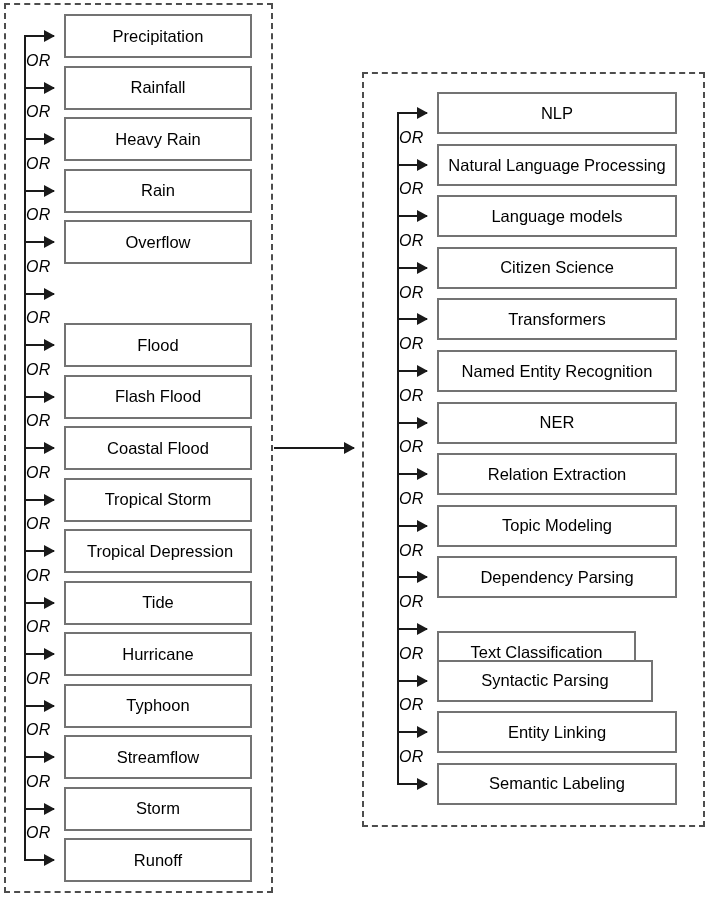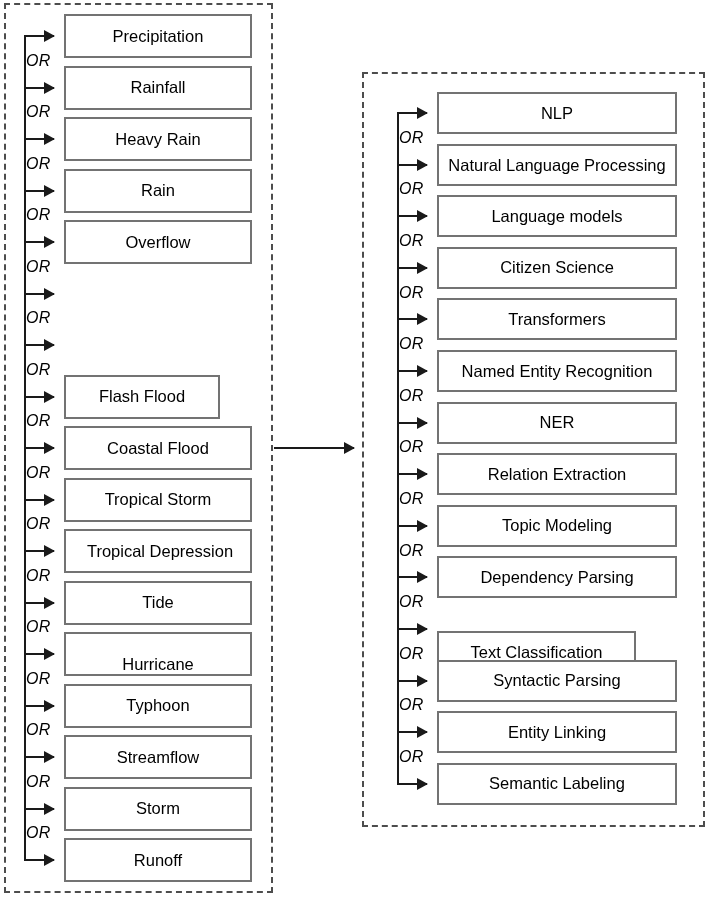--- a/index.html
+++ b/index.html
@@ -150,23 +150,26 @@
       </div>
       <div class="or-label" style="left: 20px; top: 202.25px;">OR</div>
       <div class="arrow" style="left: 18px; top: 236px; width: 30px;"></div>
       <div class="term-box" style="left: 58px; top: 215px; width: 188px; height: 44px;">
         <span>Overflow</span>
       </div>
       <div class="or-label" style="left: 20px; top: 253.75px;">OR</div>
       <div class="arrow" style="left: 18px; top: 287.5px; width: 30px;"></div>
       <div class="or-label" style="left: 20px; top: 305.25px;">OR</div>
       <div class="arrow" style="left: 18px; top: 339px; width: 30px;"></div>
+      <div class="term-box" style="left: 58px; top: 318px; width: 188px; height: 44px;">
+        <span>Flood</span>
+      </div>
       <div class="or-label" style="left: 20px; top: 356.75px;">OR</div>
       <div class="arrow" style="left: 18px; top: 390.5px; width: 30px;"></div>
-      <div class="term-box" style="left: 58px; top: 369.5px; width: 156px; height: 44px;">
+      <div class="term-box" style="left: 58px; top: 369.5px; width: 188px; height: 44px;">
         <span>Flash Flood</span>
       </div>
       <div class="or-label" style="left: 20px; top: 408.25px;">OR</div>
       <div class="arrow" style="left: 18px; top: 442px; width: 30px;"></div>
       <div class="term-box" style="left: 58px; top: 421px; width: 188px; height: 44px;">
         <span>Coastal Flood</span>
       </div>
       <div class="or-label" style="left: 20px; top: 459.75px;">OR</div>
       <div class="arrow" style="left: 18px; top: 493.5px; width: 30px;"></div>
       <div class="term-box" style="left: 58px; top: 472.5px; width: 188px; height: 44px;">
@@ -177,21 +180,21 @@
       <div class="term-box" style="left: 58px; top: 524px; width: 188px; height: 44px; padding-left: 8px;">
         <span>Tropical Depression</span>
       </div>
       <div class="or-label" style="left: 20px; top: 562.75px;">OR</div>
       <div class="arrow" style="left: 18px; top: 596.5px; width: 30px;"></div>
       <div class="term-box" style="left: 58px; top: 575.5px; width: 188px; height: 44px;">
         <span>Tide</span>
       </div>
       <div class="or-label" style="left: 20px; top: 614.25px;">OR</div>
       <div class="arrow" style="left: 18px; top: 648px; width: 30px;"></div>
-      <div class="term-box" style="left: 58px; top: 627px; width: 188px; height: 44px; align-items: flex-end;">
+      <div class="term-box" style="left: 58px; top: 627px; width: 188px; height: 44px;">
         <span>Hurricane</span>
       </div>
       <div class="or-label" style="left: 20px; top: 665.75px;">OR</div>
       <div class="arrow" style="left: 18px; top: 699.5px; width: 30px;"></div>
       <div class="term-box" style="left: 58px; top: 678.5px; width: 188px; height: 44px; text-align: center;">
         <span>Typhoon</span>
       </div>
       <div class="or-label" style="left: 20px; top: 717.25px;">OR</div>
       <div class="arrow" style="left: 18px; top: 751px; width: 30px;"></div>
       <div class="term-box" style="left: 58px; top: 730px; width: 188px; height: 44px;">
@@ -262,21 +265,21 @@
       <div class="term-box" style="left: 73px; top: 482.4px; width: 240px; height: 42px;">
         <span>Dependency Parsing</span>
       </div>
       <div class="or-label" style="left: 35px; top: 520.2px;">OR</div>
       <div class="arrow" style="left: 33px; top: 554px; width: 30px;"></div>
       <div class="term-box" style="left: 73px; top: 557px; width: 199px; height: 42px;">
         <span>Text Classification</span>
       </div>
       <div class="or-label" style="left: 35px; top: 571.8px;">OR</div>
       <div class="arrow" style="left: 33px; top: 605.6px; width: 30px;"></div>
-      <div class="term-box" style="left: 73px; top: 585.6px; width: 240px; height: 42px;">
+      <div class="term-box" style="left: 73px; top: 585.6px; width: 216px; height: 42px;">
         <span>Syntactic Parsing</span>
       </div>
       <div class="or-label" style="left: 35px; top: 623.4px;">OR</div>
       <div class="arrow" style="left: 33px; top: 657.2px; width: 30px;"></div>
       <div class="term-box" style="left: 73px; top: 637.2px; width: 240px; height: 42px;">
         <span>Entity Linking</span>
       </div>
       <div class="or-label" style="left: 35px; top: 675px;">OR</div>
       <div class="arrow" style="left: 33px; top: 708.8px; width: 30px;"></div>
       <div class="term-box" style="left: 73px; top: 688.8px; width: 240px; height: 42px;">

